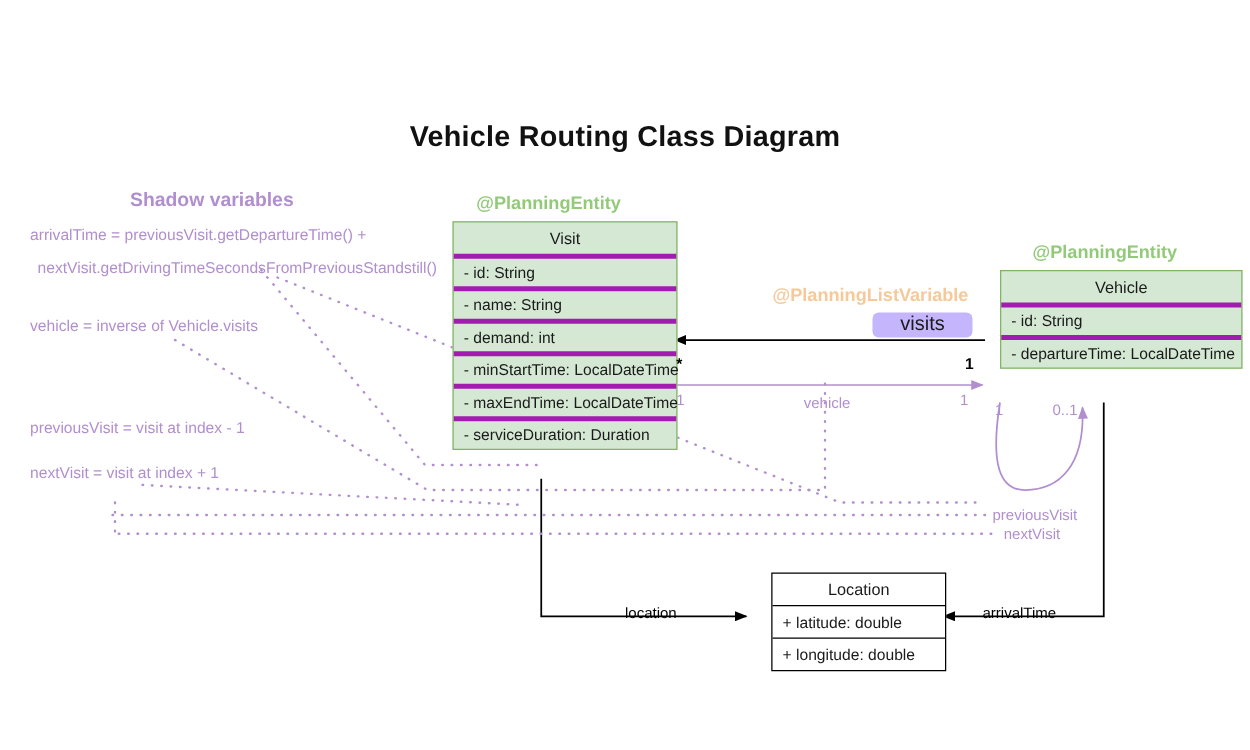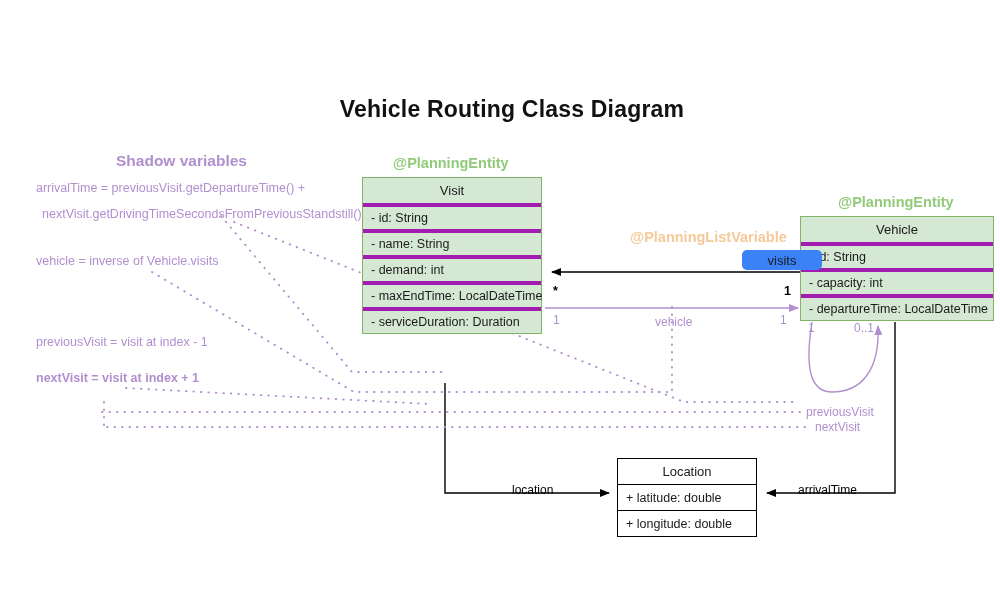--- a/index.html
+++ b/index.html
@@ -9,21 +9,21 @@
   }
   body {
     width: 1000px;
     height: 600px;
     position: relative;
     font-family: "Liberation Sans", sans-serif;
     overflow: hidden;
   }
   #canvas {
     position: absolute;
-    left: 12px; top: 0;
+    left: 0; top: 0;
     width: 928px;
     height: 600px;
   }
   .layer-svg {
     position: absolute;
     left: 0; top: 0;
     width: 1000px;
     height: 600px;
     pointer-events: none;
   }
@@ -38,20 +38,21 @@
     font-weight: bold;
     color: #111111;
     letter-spacing: 0.2px;
   }
   
   .umlbox {
     position: absolute;
     border: 1px solid #82b366;
     background: #d5e8d4;
     box-sizing: border-box;
+    margin-left: 12px;
   }
   .umlbox.plain {
     border: 1px solid #000000;
     background: #ffffff;
   }
   .umlbox .row {
     box-sizing: border-box;
     font-size: 12.5px;
     color: #1a1a1a;
     padding: 0 8px;
@@ -104,28 +105,27 @@
     color: #000000;
   }
   .edge-label.purple { color: #b18fcf; }
   .edge-label.bold-mult {
     font-weight: bold;
     font-size: 12.5px;
   }
   
   .badge {
     position: absolute;
-    background: #3b82f6;
+    background: #c4b5fd;
     border-radius: 5px;
-    font-size: 13px;
+    font-size: 16px;
     color: #1a1a1a;
     display: flex;
     align-items: center;
     justify-content: center;
-    margin-left: 32px;
   }
 </style>
 </head>
 <body>
 
 <div id="canvas">
 
   <div class="diagram-title">Vehicle Routing Class Diagram</div>
 
   <svg class="layer-svg" viewBox="0 0 1000 600">
@@ -174,39 +174,39 @@
       <path d="M 114,388 L 418,404"></path>
     </g>
   </svg>
 
   <div class="shadow-heading" style="left:104px; top:152px;text-align:center;">Shadow variables</div>
 
   <div class="shadow-line" style="left:24px; top:181px;">arrivalTime = previousVisit.getDepartureTime() +</div>
   <div class="shadow-line" style="left:30px; top:207px;">nextVisit.getDrivingTimeSecondsFromPreviousStandstill()</div>
   <div class="shadow-line" style="left:24px; top:254px;">vehicle = inverse of Vehicle.visits</div>
   <div class="shadow-line" style="left:24px; top:335px;">previousVisit = visit at index - 1</div>
-  <div class="shadow-line" style="left:24px; top:371px;font-weight:bold;">nextVisit = visit at index + 1</div>
+  <div class="shadow-line" style="left:24px; top:371px;">nextVisit = visit at index + 1</div>
 
   <div class="stereotype green" style="left:381px; top:155px;">@PlanningEntity</div>
 
   <div class="umlbox" style="left:350px; top:177px; width:180px;">
     <div class="row title">Visit</div>
     <div class="row">- id: String</div>
     <div class="row">- name: String</div>
     <div class="row">- demand: int</div>
+    <div class="row">- minStartTime: LocalDateTime</div>
     <div class="row">- maxEndTime: LocalDateTime</div>
     <div class="row">- serviceDuration: Duration</div>
   </div>
 
   <div class="stereotype green" style="left:826px; top:194px;">@PlanningEntity</div>
 
   <div class="umlbox" style="left:788px; top:216px; width:194px;">
     <div class="row title">Vehicle</div>
     <div class="row">- id: String</div>
-    <div class="row">- capacity: int</div>
     <div class="row">- departureTime: LocalDateTime</div>
   </div>
 
   <div class="umlbox plain" style="left:605px; top:458px; width:140px;">
     <div class="row title">Location</div>
     <div class="row" style="height:26px;">+ latitude: double</div>
     <div class="row" style="height:26px;">+ longitude: double</div>
   </div>
 
   <div class="stereotype orange" style="left:618px; top:229px;">@PlanningListVariable</div>

